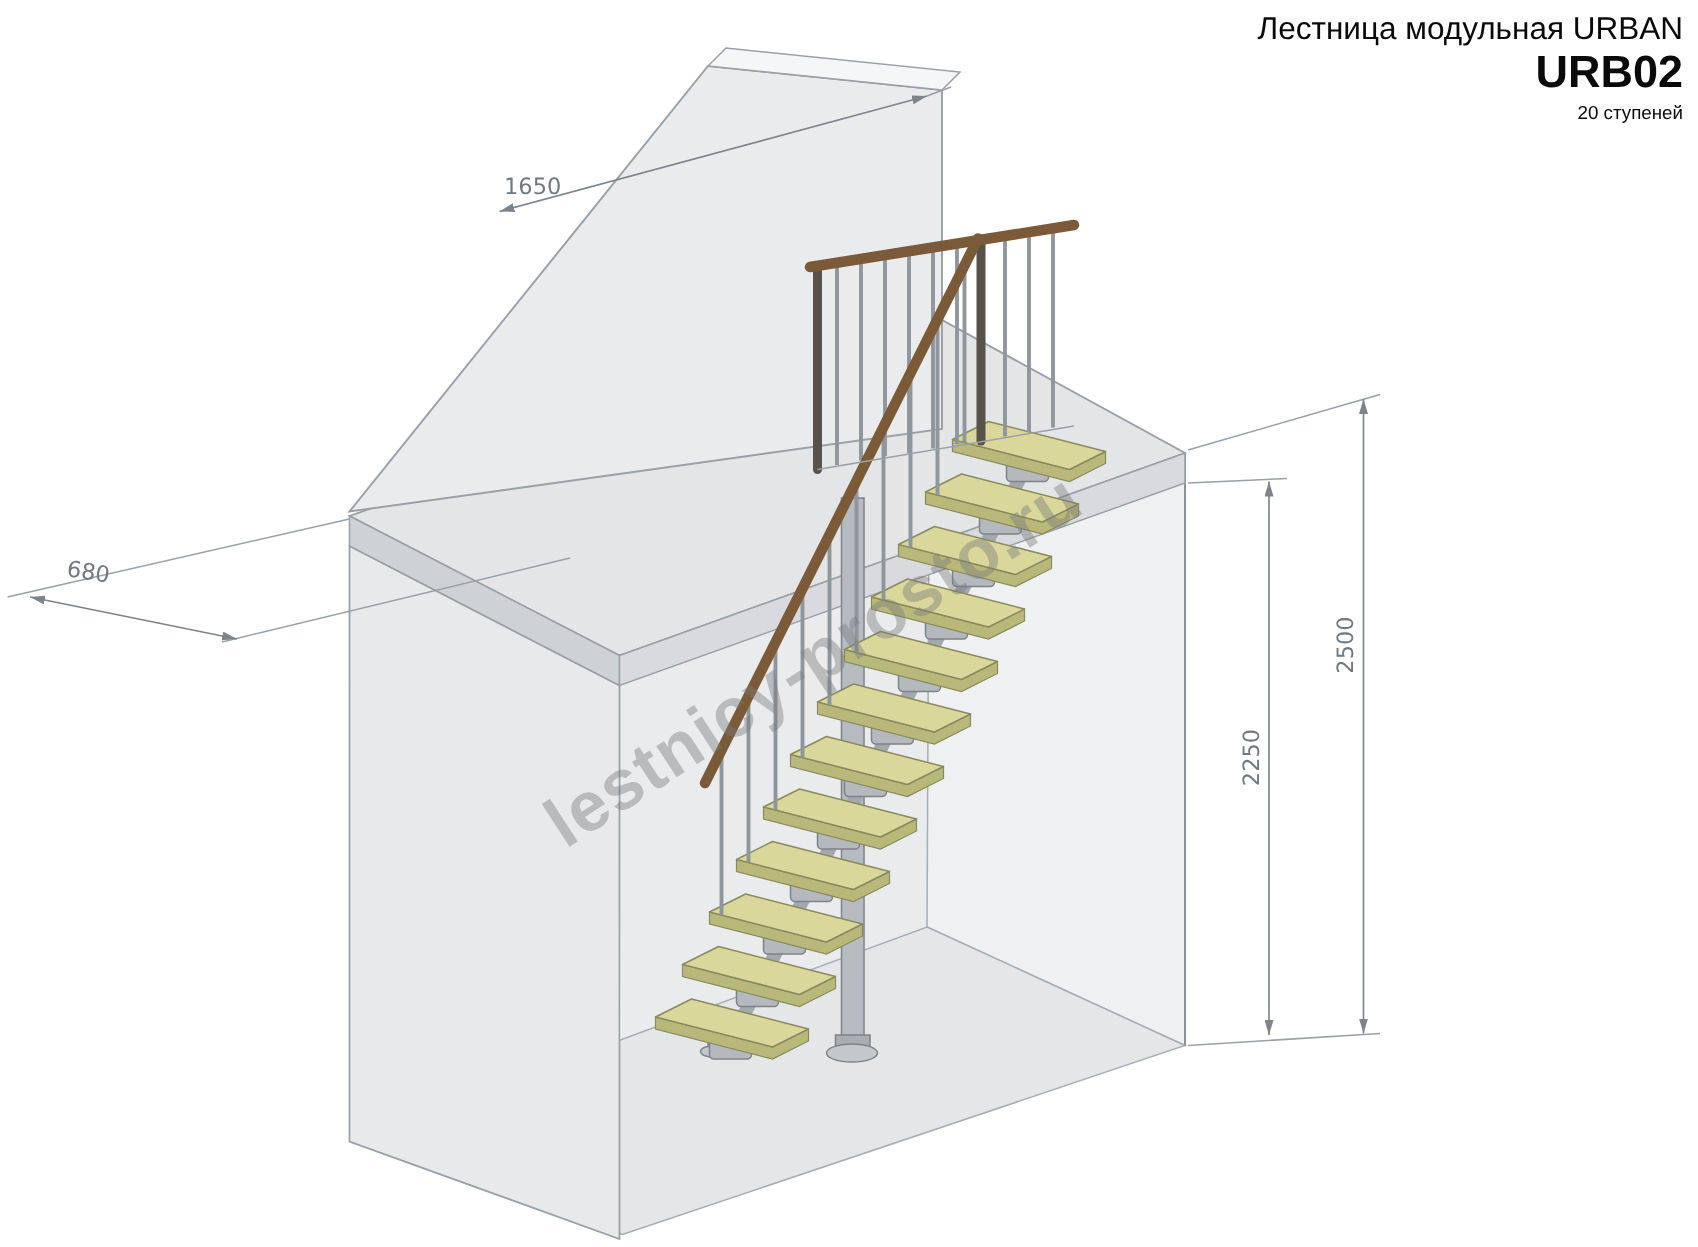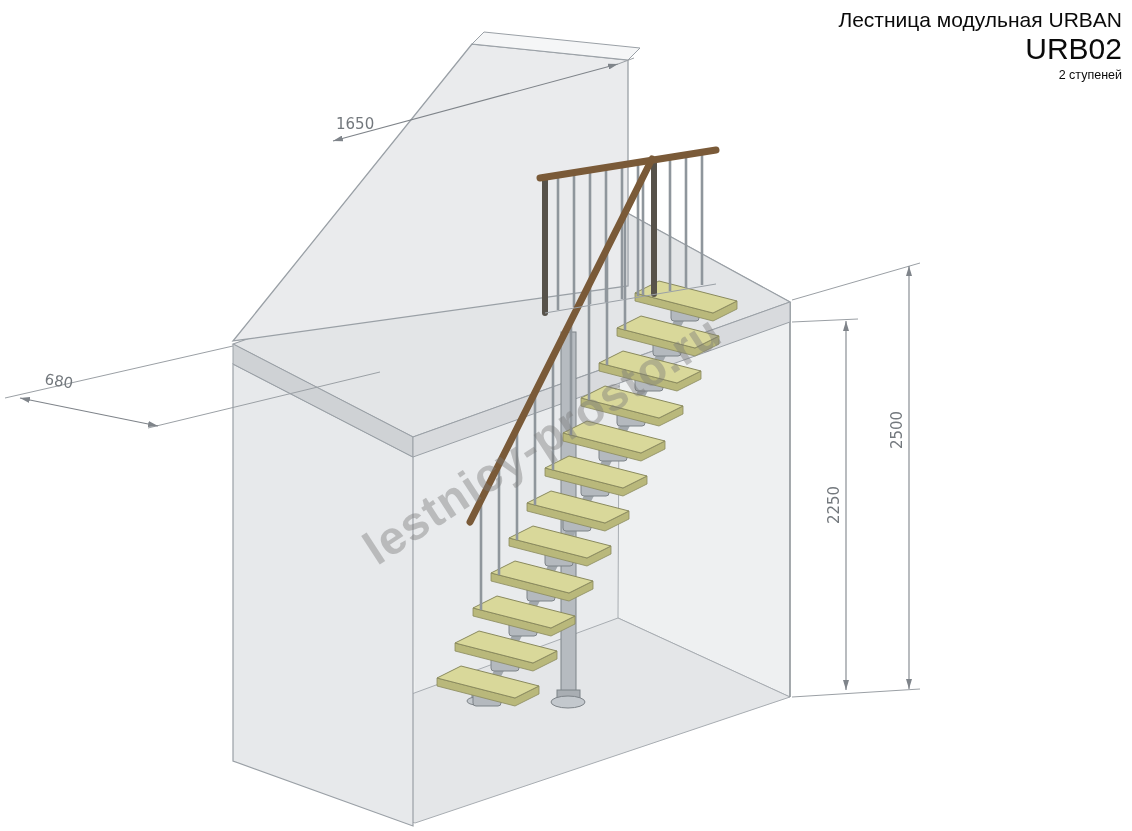--- a/index.html
+++ b/index.html
@@ -1,21 +1,21 @@
 <!DOCTYPE html>
 <html><head>
 <meta charset="utf-8">
 <style>
   html,body{margin:0;padding:0;background:#fff;}
   .stage{position:relative;width:1132px;height:831px;background:#ffffff;overflow:hidden;
          font-family:"Liberation Sans","DejaVu Sans",sans-serif;}
   .stage svg{position:absolute;left:0;top:0;}
   .header{position:absolute;top:8px;right:10px;text-align:right;color:#0a0a0a;z-index:5;}
   .header .title{font-size:21px;margin-left:32px;}
-  .header .model{font-size:30px;font-weight:400;line-height:1.15;}
+  .header .model{font-size:30px;font-weight:700;line-height:1.15;}
   .header .sub{font-size:12.5px;line-height:1.35;}
   .watermark{position:absolute;left:368px;top:525px;transform:rotate(-33deg);transform-origin:0 50%;
              font-size:47px;font-weight:700;letter-spacing:1px;color:rgba(122,122,122,.42);
              white-space:nowrap;z-index:4;user-select:none;}
   .dim{font-size:15px;fill:#73787d;font-family:"DejaVu Sans","Liberation Sans",sans-serif;}
 </style>
 </head>
 <body>
 
 <div class="stage">
@@ -160,16 +160,16 @@
     </g>
     <line x1="545" y1="313" x2="716" y2="284" stroke="#9aa0a6" stroke-width="1"></line>
   </g>
 </svg>
 
 <div class="watermark">lestnicy-prosto.ru</div>
 
 <div class="header">
   <div class="title">Лестница модульная URBAN</div>
   <div class="model">URB02</div>
-  <div class="sub">2 ступеней</div>
+  <div class="sub">20 ступеней</div>
 </div>
 
 </div>
 
 </body></html>

